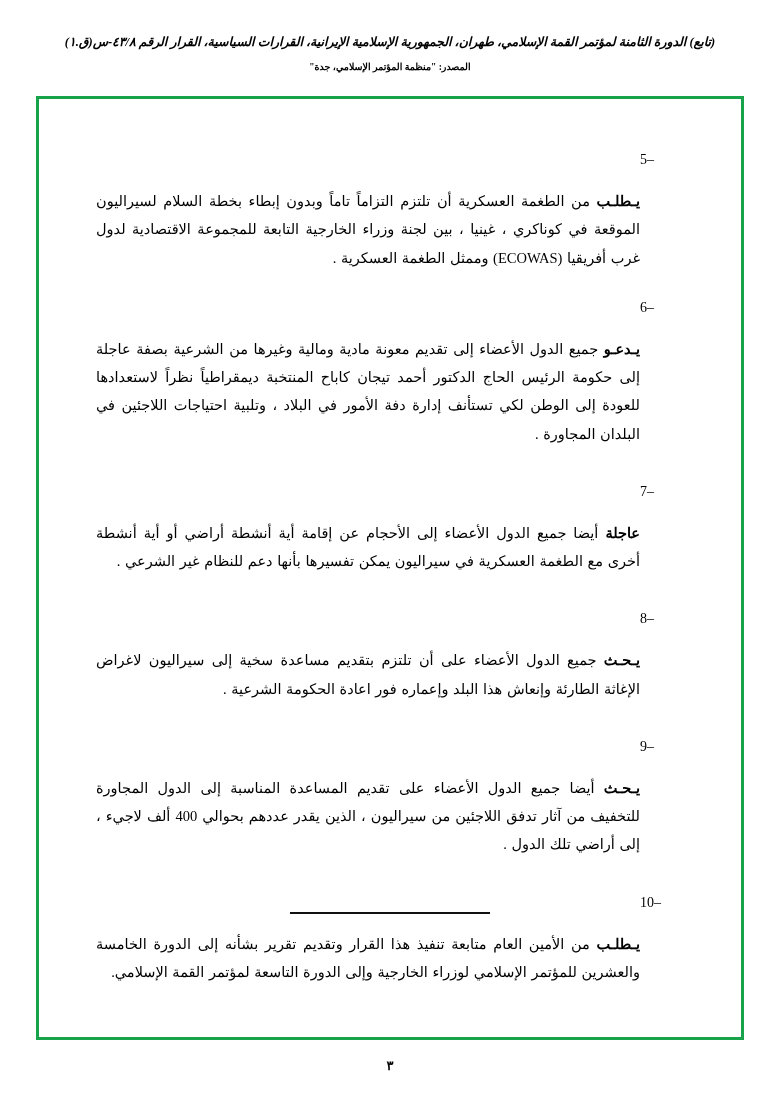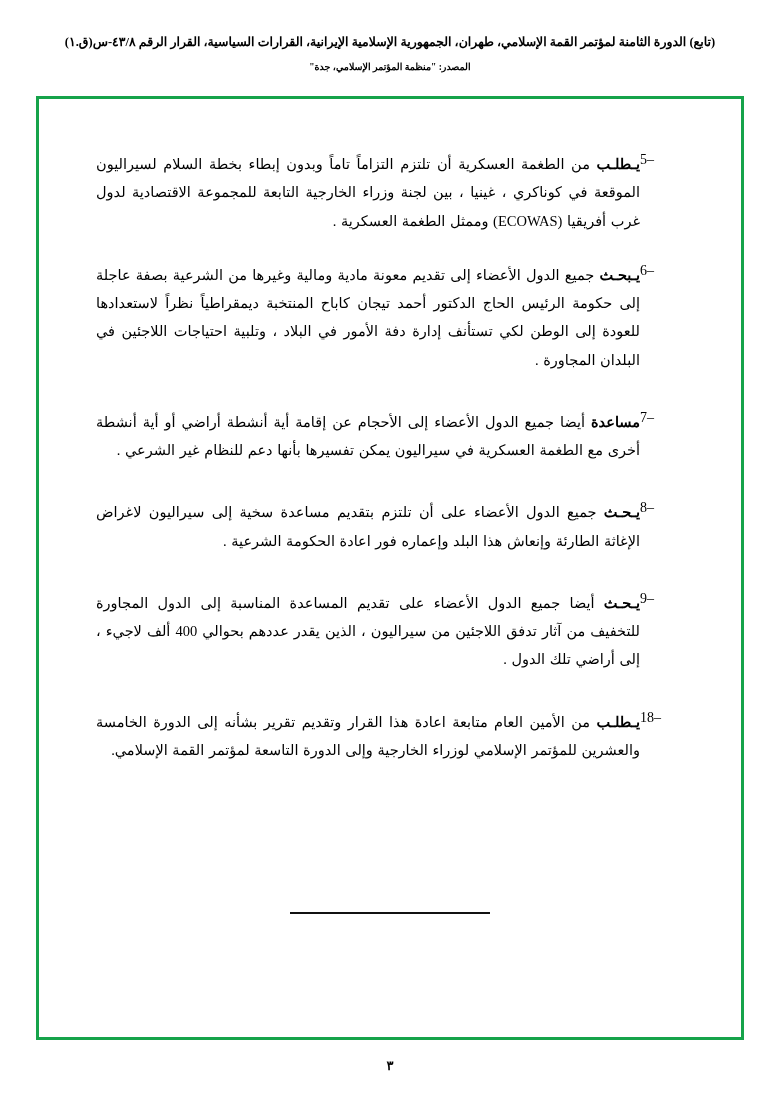--- a/index.html
+++ b/index.html
@@ -29,20 +29,21 @@
     right: 0;
     text-align: center;
     direction: rtl;
   }
   .header-line1 {
     font-size: 12.5px;
     font-weight: bold;
     letter-spacing: 0px;
     line-height: 1.4;
     padding: 0 42px;
+    font-style: italic;
   }
   .header-line2 {
     font-size: 9.5px;
     font-weight: bold;
     margin-top: 9px;
   }
 
   
   .frame {
     position: absolute;
@@ -78,20 +79,21 @@
     white-space: nowrap;
     unicode-bidi: isolate;
   }
   .clause-body {
     flex: 1 1 auto;
     font-size: 14.5px;
     line-height: 1.95;
     text-align: justify;
     text-align-last: right;
     word-spacing: 1px;
+    margin-top: 37px;
   }
   .lead {
     font-weight: bold;
   }
 
   
   .clause.gap-lg { margin-bottom: 34px; }
 
   
   .bottom-rule {
@@ -141,30 +143,30 @@
       <div class="clause-body">
         <span class="lead">يـطلـب</span><span> من الطغمة العسكرية أن تلتزم التزاماً تاماً وبدون إبطاء بخطة السلام لسيراليون الموقعة في كوناكري ، غينيا ، بين لجنة وزراء الخارجية التابعة للمجموعة الاقتصادية لدول غرب أفريقيا (ECOWAS) وممثل الطغمة العسكرية .</span>
       </div>
     </div>
 
     <div class="clause gap-lg">
       <div class="clause-num">
         <span>6</span><span>–</span>
       </div>
       <div class="clause-body">
-        <span class="lead">يـبحـث</span><span> جميع الدول الأعضاء إلى تقديم معونة مادية ومالية وغيرها من الشرعية بصفة عاجلة إلى حكومة الرئيس الحاج الدكتور أحمد تيجان كاباح المنتخبة ديمقراطياً نظراً لاستعدادها للعودة إلى الوطن لكي تستأنف إدارة دفة الأمور في البلاد ، وتلبية احتياجات اللاجئين في البلدان المجاورة .</span>
+        <span class="lead">يـدعـو</span><span> جميع الدول الأعضاء إلى تقديم معونة مادية ومالية وغيرها من الشرعية بصفة عاجلة إلى حكومة الرئيس الحاج الدكتور أحمد تيجان كاباح المنتخبة ديمقراطياً نظراً لاستعدادها للعودة إلى الوطن لكي تستأنف إدارة دفة الأمور في البلاد ، وتلبية احتياجات اللاجئين في البلدان المجاورة .</span>
       </div>
     </div>
 
     <div class="clause gap-lg">
       <div class="clause-num">
         <span>7</span><span>–</span>
       </div>
       <div class="clause-body">
-        <span class="lead">مساعدة</span><span> أيضا جميع الدول الأعضاء إلى الأحجام عن إقامة أية أنشطة أراضي أو أية أنشطة أخرى مع الطغمة العسكرية في سيراليون يمكن تفسيرها بأنها دعم للنظام غير الشرعي .</span>
+        <span class="lead">عاجلة</span><span> أيضا جميع الدول الأعضاء إلى الأحجام عن إقامة أية أنشطة أراضي أو أية أنشطة أخرى مع الطغمة العسكرية في سيراليون يمكن تفسيرها بأنها دعم للنظام غير الشرعي .</span>
       </div>
     </div>
 
     <div class="clause gap-lg">
       <div class="clause-num">
         <span>8</span><span>–</span>
       </div>
       <div class="clause-body">
         <span class="lead">يـحـث</span><span> جميع الدول الأعضاء على أن تلتزم بتقديم مساعدة سخية إلى سيراليون لاغراض الإغاثة الطارئة وإنعاش هذا البلد وإعماره فور اعادة الحكومة الشرعية .</span>
       </div>
@@ -174,24 +176,24 @@
       <div class="clause-num">
         <span>9</span><span>–</span>
       </div>
       <div class="clause-body">
         <span class="lead">يـحـث</span><span> أيضا جميع الدول الأعضاء على تقديم المساعدة المناسبة إلى الدول المجاورة للتخفيف من آثار تدفق اللاجئين من سيراليون ، الذين يقدر عددهم بحوالي 400 ألف لاجيء ، إلى أراضي تلك الدول .</span>
       </div>
     </div>
 
     <div class="clause">
       <div class="clause-num">
-        <span>18</span><span>–</span>
-      </div>
-      <div class="clause-body">
-        <span class="lead">يـطلـب</span><span> من الأمين العام متابعة اعادة هذا القرار وتقديم تقرير بشأنه إلى الدورة الخامسة والعشرين للمؤتمر الإسلامي لوزراء الخارجية وإلى الدورة التاسعة لمؤتمر القمة الإسلامي.</span>
+        <span>10</span><span>–</span>
+      </div>
+      <div class="clause-body">
+        <span class="lead">يـطلـب</span><span> من الأمين العام متابعة تنفيذ هذا القرار وتقديم تقرير بشأنه إلى الدورة الخامسة والعشرين للمؤتمر الإسلامي لوزراء الخارجية وإلى الدورة التاسعة لمؤتمر القمة الإسلامي.</span>
       </div>
     </div>
 
   </div>
 
   <div class="bottom-rule">
     <span></span>
   </div>
 
   <div class="page-number">٣</div>

